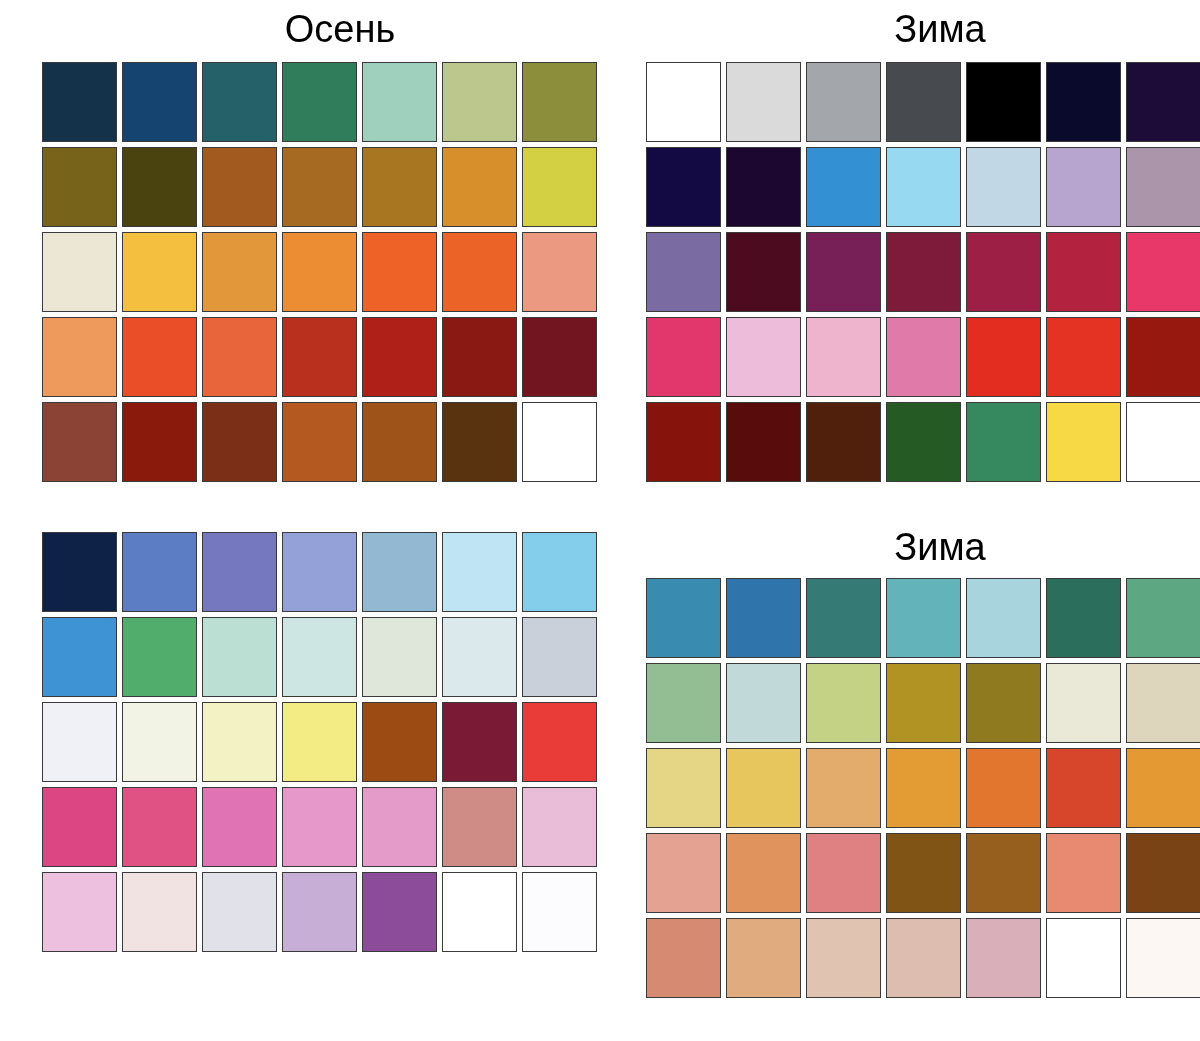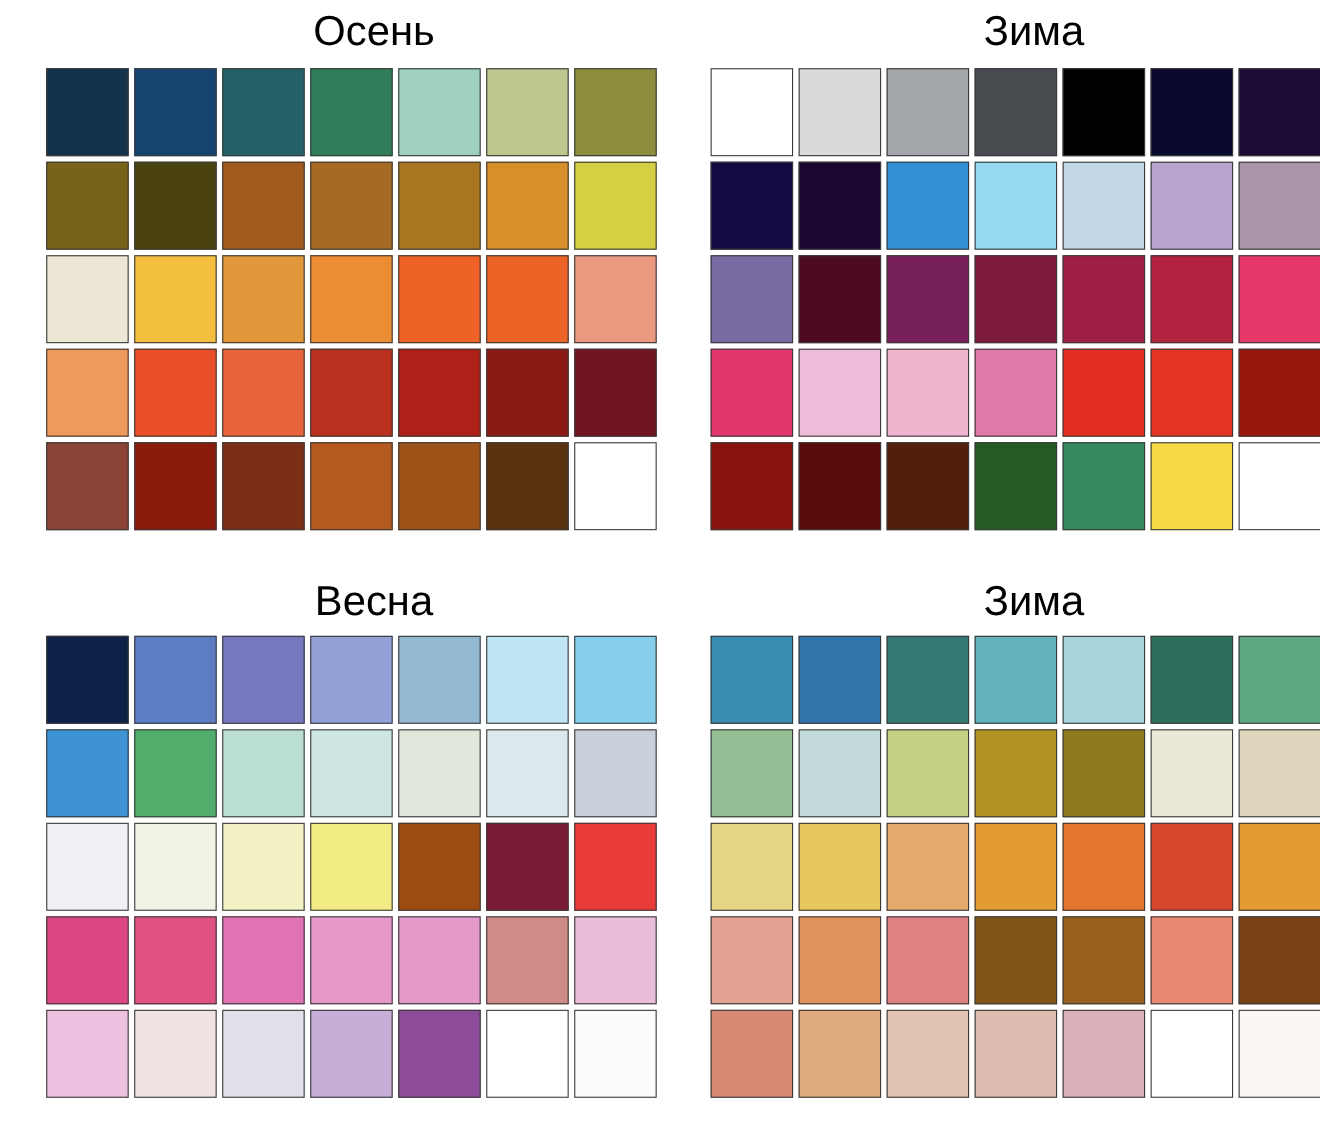--- a/index.html
+++ b/index.html
@@ -296,21 +296,20 @@
         <div class="swatch-cell">
           <div class="swatch" style="background-color: rgb(247, 217, 69);"></div>
         </div>
         <div class="swatch-cell">
           <div class="swatch" style="background-color: rgb(255, 255, 255);"></div>
         </div>
       </div>
   </section>
 
   <section class="palette-panel panel-spring">
-    <h2 class="palette-title">Весна</h2>
     <div class="swatch-grid">
         <div class="swatch-cell">
           <div class="swatch" style="background-color: rgb(13, 34, 70);"></div>
         </div>
         <div class="swatch-cell">
           <div class="swatch" style="background-color: rgb(92, 125, 196);"></div>
         </div>
         <div class="swatch-cell">
           <div class="swatch" style="background-color: rgb(118, 120, 191);"></div>
         </div>

